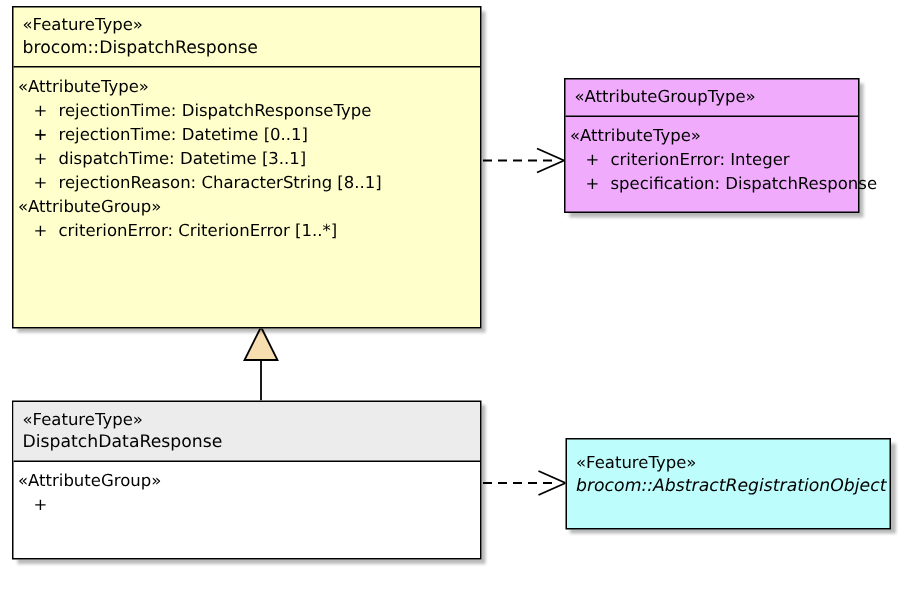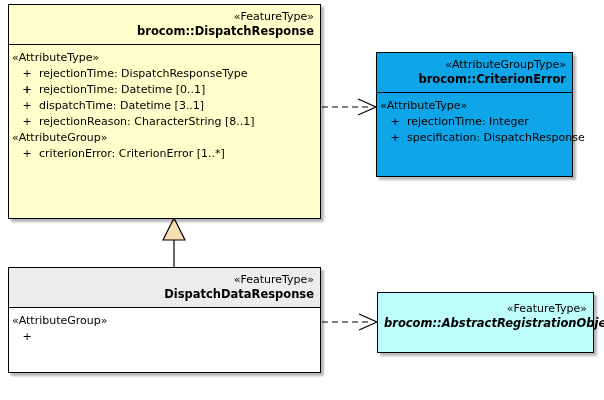--- a/index.html
+++ b/index.html
@@ -31,32 +31,32 @@
   .uml-class {
     position: absolute;
     box-sizing: border-box;
     border: 1px solid #000000;
     box-shadow: 3px 3px 2px rgba(0,0,0,0.28);
     background: #ffffcc;
   }
   .uml-class .header {
     box-sizing: border-box;
     padding: 5px 6px 5px 6px;
-    text-align: right;
+    text-align: left;
     border-bottom: 1px solid #000000;
   }
   .uml-class .header .stereotype {
     font-size: 11px;
     color: #000000;
     line-height: 14px;
     white-space: nowrap;
   }
   .uml-class .header .cname {
     font-size: 11.5px;
-    font-weight: bold;
+    font-weight: normal;
     color: #000000;
     line-height: 15px;
     white-space: nowrap;
   }
   .uml-class .header .cname.italic {
     font-style: italic;
   }
   .uml-class .compartment {
     box-sizing: border-box;
     padding: 5px 0 6px 0;
@@ -83,22 +83,22 @@
     width: 10px;
     text-align: center;
   }
 
   
   #class-dispatch-response {
     left: 8px;  top: 4px;  width: 313px; height: 215px;
     background: #ffffcc;
   }
   #class-criterion-error {
-    left: 376px; top: 52px; width: 197px; height: 125px;
-    background: #0ea5e9;
+    left: 376px; top: 52px; width: 197px; height: 90px;
+    background: #f0abfc;
   }
   #class-dispatch-data-response {
     left: 8px;  top: 267px; width: 313px; height: 106px;
     background: #ffffff;
   }
   #class-dispatch-data-response .header {
     background: #ececec;
   }
   #class-abstract-registration-object {
     left: 377px; top: 292px; width: 217px; height: 61px;
@@ -165,27 +165,26 @@
       <div class="attr">
         <span class="vis">+</span>
         <span>criterionError: CriterionError [1..*]</span>
       </div>
     </div>
   </div>
 
   <div class="uml-class" id="class-criterion-error">
     <div class="header">
       <div class="stereotype">«AttributeGroupType»</div>
-      <div class="cname">brocom::CriterionError</div>
     </div>
     <div class="compartment">
       <div class="grp">«AttributeType»</div>
       <div class="attr">
         <span class="vis">+</span>
-        <span>rejectionTime: Integer</span>
+        <span>criterionError: Integer</span>
       </div>
       <div class="attr">
         <span class="vis">+</span>
         <span>specification: DispatchResponse</span>
       </div>
     </div>
   </div>
 
   <div class="uml-class" id="class-dispatch-data-response">
     <div class="header">

